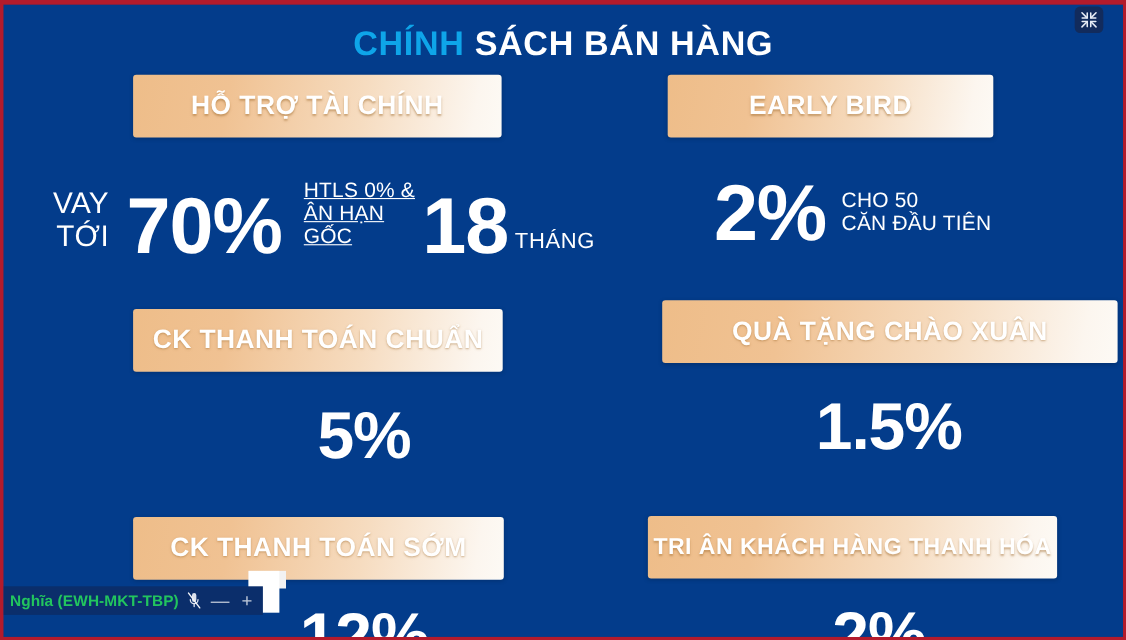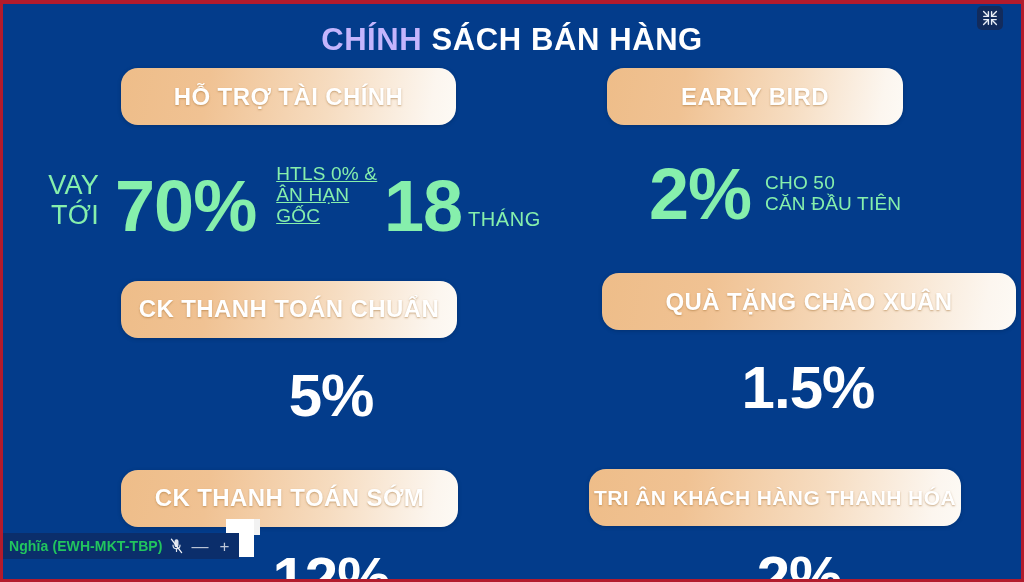--- a/index.html
+++ b/index.html
@@ -43,36 +43,36 @@
     position: absolute;
     left: 0;
     right: 0;
     top: 18px;
     text-align: center;
     font-size: 31px;
     font-weight: bold;
     letter-spacing: 0.6px;
     white-space: nowrap;
   }
-  .title .gold { color: #c4b5fd; }
+  .title .gold { color: #0ea5e9; }
   .title .white { color: #FFFFFF; }
 
   
   .col {
     position: absolute;
     top: 64px;
   }
   .col-left  { left: 18px;  width: 520px; }
   .col-right { left: 560px; width: 446px; }
 
   
   .badge {
     position: relative;
     height: 57px;
-    border-radius: 17px;
+    border-radius: 3px;
     background: linear-gradient(100deg, #EEBD89 0%, #F0C293 26%, #F6DCC0 62%, #FCF6EF 92%, #FDFAF5 100%);
     display: flex;
     align-items: center;
     justify-content: center;
     box-shadow: 0 1px 4px rgba(0,0,0,0.18);
   }
   .badge-label {
     color: #FFFFFF;
     font-size: 24px;
     font-weight: bold;
@@ -86,21 +86,21 @@
   .badge-w2 { width: 336px; margin-left: 100px; }
   .badge-w3 { width: 337px; margin-left: 100px; }
   .badge-r1 { width: 296px; margin-left: 44px; }
   .badge-r2 { width: 414px; margin-left: 39px; }
   .badge-r3 { width: 372px; margin-left: 26px; }
 
   
   .valrow {
     display: flex;
     align-items: flex-end;
-    color: #86efac;
+    color: #ffffff;
   }
 
   .lead {
     font-size: 27px;
     font-weight: normal;
     line-height: 1.08;
     text-align: right;
     letter-spacing: 0.3px;
     padding-bottom: 7px;
     white-space: pre-line;

